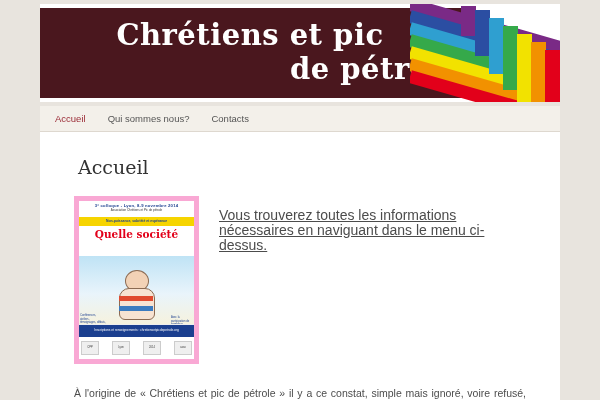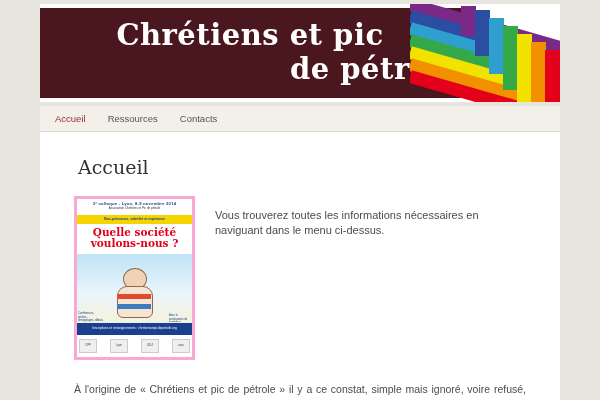--- a/index.html
+++ b/index.html
@@ -129,21 +129,21 @@
     display: flex;
     align-items: flex-start;
   }
   .poster {
     width: 115px;
     height: 158px;
     flex: 0 0 115px;
     position: relative;
     overflow: hidden;
     background: #f0abfc;
-    border: 3px solid #f9a8d4;
+    border: 5px solid #f9a8d4;
     font-size: 3.6px;
     line-height: 1.25;
   }
   .poster .p-top {
     position: absolute;
     left: 0; top: 0; right: 0;
     height: 16px;
     background: #ffffff;
     text-align: center;
     padding-top: 2px;
@@ -274,24 +274,25 @@
     height: 12px;
     background: #efefef;
     border: 0.5px solid #ccc;
     text-align: center;
     line-height: 12px;
     overflow: hidden;
   }
   .intro-text {
     flex: 1 1 auto;
     padding-left: 20px;
-    font-size: 11px;
+    font-size: 14px;
     line-height: 15px;
     color: #4c4c4c;
     padding-top: 12px;
+    text-decoration: underline;
   }
   .body-text {
     margin-top: 22px;
     font-size: 10.5px;
     line-height: 14.6px;
     color: #4c4c4c;
     text-align: justify;
   }
   .body-text p { margin: 0 0 9px 0; }
 </style>
@@ -320,38 +321,37 @@
       <div class="tail" style="background:#2f9fd0; right:56px; top:14px; height:56px;"></div>
       <div class="tail" style="background:#35a94a; right:42px; top:22px; height:64px;"></div>
       <div class="tail" style="background:#f2e200; right:28px; top:30px; height:68px;"></div>
       <div class="tail" style="background:#f29100; right:14px; top:38px; height:60px;"></div>
       <div class="tail" style="background:#e2001a; right:0px;  top:46px; height:52px;"></div>
     </div>
   </div>
 
   <div class="nav">
     <div class="nav-item active">Accueil</div>
-    <div class="nav-item">Ressources</div>
+    <div class="nav-item">Qui sommes nous?</div>
     <div class="nav-item">Contacts</div>
   </div>
 
   <div class="content">
     <div class="page-title">Accueil</div>
 
     <div class="intro-row">
 
       <div class="poster">
         <div class="p-top">
           <div class="p-date">3° colloque - Lyon, 8-9 novembre 2014</div>
           <div class="p-sub">Association Chrétiens et Pic de pétrole</div>
         </div>
         <div class="p-theme">Non-puissance, sobriété et espérance</div>
         <div class="p-head">
           <div>Quelle société</div>
-          <div>voulons-nous ?</div>
         </div>
         <div class="p-art">
           <div class="p-figure">
             <div class="head"></div>
             <div class="body"></div>
             <div class="stripe1"></div>
             <div class="stripe2"></div>
           </div>
           <div class="p-left-col">Conférences, ateliers, témoignages, débats, célébration. Un week-end pour réfléchir ensemble à l'avenir que nous voulons construire dans un monde aux ressources limitées.</div>
           <div class="p-right-col">Avec la participation de nombreux intervenants et associations partenaires.</div>

